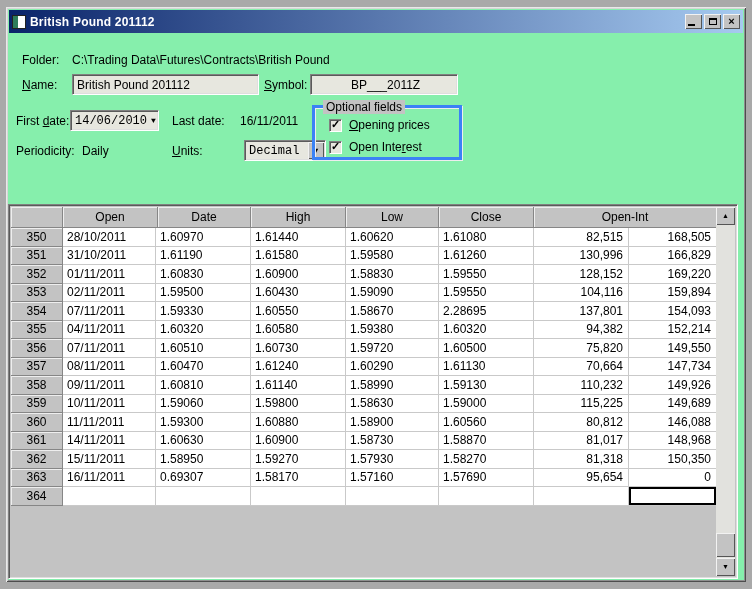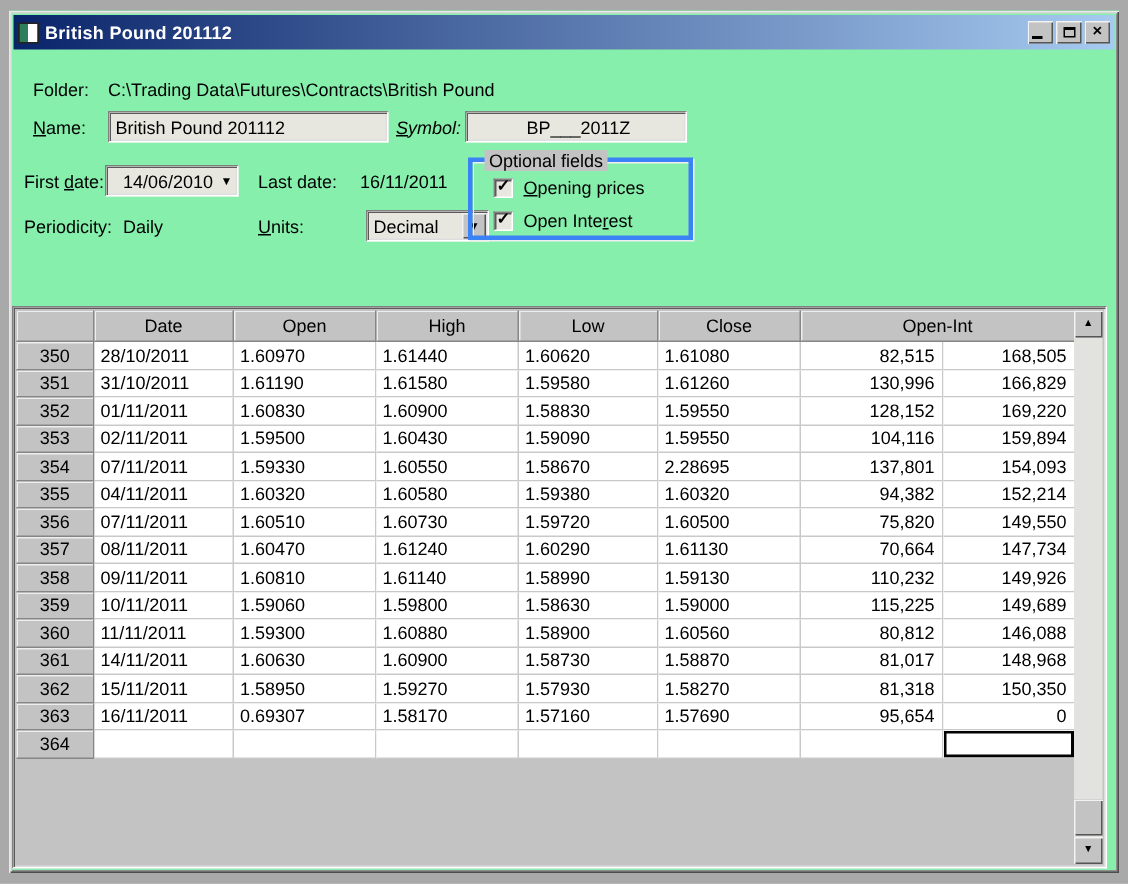--- a/index.html
+++ b/index.html
@@ -41,21 +41,21 @@
   
   .lbl { position:absolute; white-space:nowrap; }
   .u { text-decoration:underline; }
   .field {
     position:absolute; height:21px; background:#e7e7df;
     border:1px solid; border-color:#808080 #ffffff #ffffff #808080;
     box-shadow: inset 1px 1px 0 #5a5a5a, inset -1px -1px 0 #dedede;
     font-family:"Liberation Sans",sans-serif; font-size:12px;
     padding:0 0 0 4px; color:#000;
   }
-  .combo { display:flex; align-items:center; }
+  .combo { display:flex; align-items:center;font-family:Liberation Mono, monospace; }
   .combo .val { flex:1 1 auto; text-align:right; padding-right:2px; }
   .combo .val-left { flex:1 1 auto; text-align:left; }
   .dd-flat { width:14px; text-align:center; font-size:8px; line-height:19px; }
   .dd-btn {
     width:16px; height:17px; margin:0 1px 0 0; background:#c3c3c3;
     box-shadow: inset 1px 1px 0 #f2f2f2, inset -1px -1px 0 #555;
     font-size:8px; text-align:center; line-height:17px;
   }
   .groupbox {
     position:absolute; left:306px; top:98px; width:150px; height:55px;
@@ -141,21 +141,21 @@
         </button>
     </span>
   </div>
 
   <span class="lbl" style="left:16px; top:46px;">Folder:</span>
   <span class="lbl" style="left:66px; top:46px;">C:\Trading Data\Futures\Contracts\British Pound</span>
 
   <span class="lbl" style="left:16px; top:71px;"><span></span><span class="u">N</span><span>ame:</span></span>
   <input class="field" style="left: 66px; top: 67px; width: 187px;" value="British Pound 201112">
 
-  <span class="lbl" style="left:258px; top:71px;font-style:italic;"><span></span><span class="u">S</span><span>ymbol:</span></span>
+  <span class="lbl" style="left:258px; top:71px;"><span></span><span class="u">S</span><span>ymbol:</span></span>
   <input class="field" style="left: 304px; top: 67px; width: 148px; padding-left: 40px;" value="BP___2011Z">
 
   <span class="lbl" style="left:10px; top:107px;"><span>First </span><span class="u">d</span><span>ate:</span></span>
   <div class="field combo" style="left:64px; top:103px; width:89px;">
     <span class="val">14/06/2010</span>
     <span class="dd-flat">▼</span>
   </div>
 
   <span class="lbl" style="left:166px; top:107px;">Last date:</span>
   <span class="lbl" style="left:234px; top:107px;">16/11/2011</span>
@@ -182,22 +182,22 @@
           <span class="mark">✓</span>
         </span>
       <span><span>Open Inte</span><span class="u">r</span><span>est</span></span>
     </div>
   </div>
 
   <div class="table-panel">
     <div class="grid">
       <div class="grid-head">
         <div class="rownum"></div>
+        <div class="hcell c-open">Open</div>
         <div class="hcell c-date">Date</div>
-        <div class="hcell c-open">Open</div>
         <div class="hcell c-high">High</div>
         <div class="hcell c-low">Low</div>
         <div class="hcell c-close">Close</div>
         <div class="hcell c-openint">Open-Int</div>
       </div>
       <div>
           <div class="grid-row">
             <div class="rownum">350</div>
             <div class="cell c-date txt">28/10/2011</div>
             <div class="cell c-open txt">1.60970</div>

